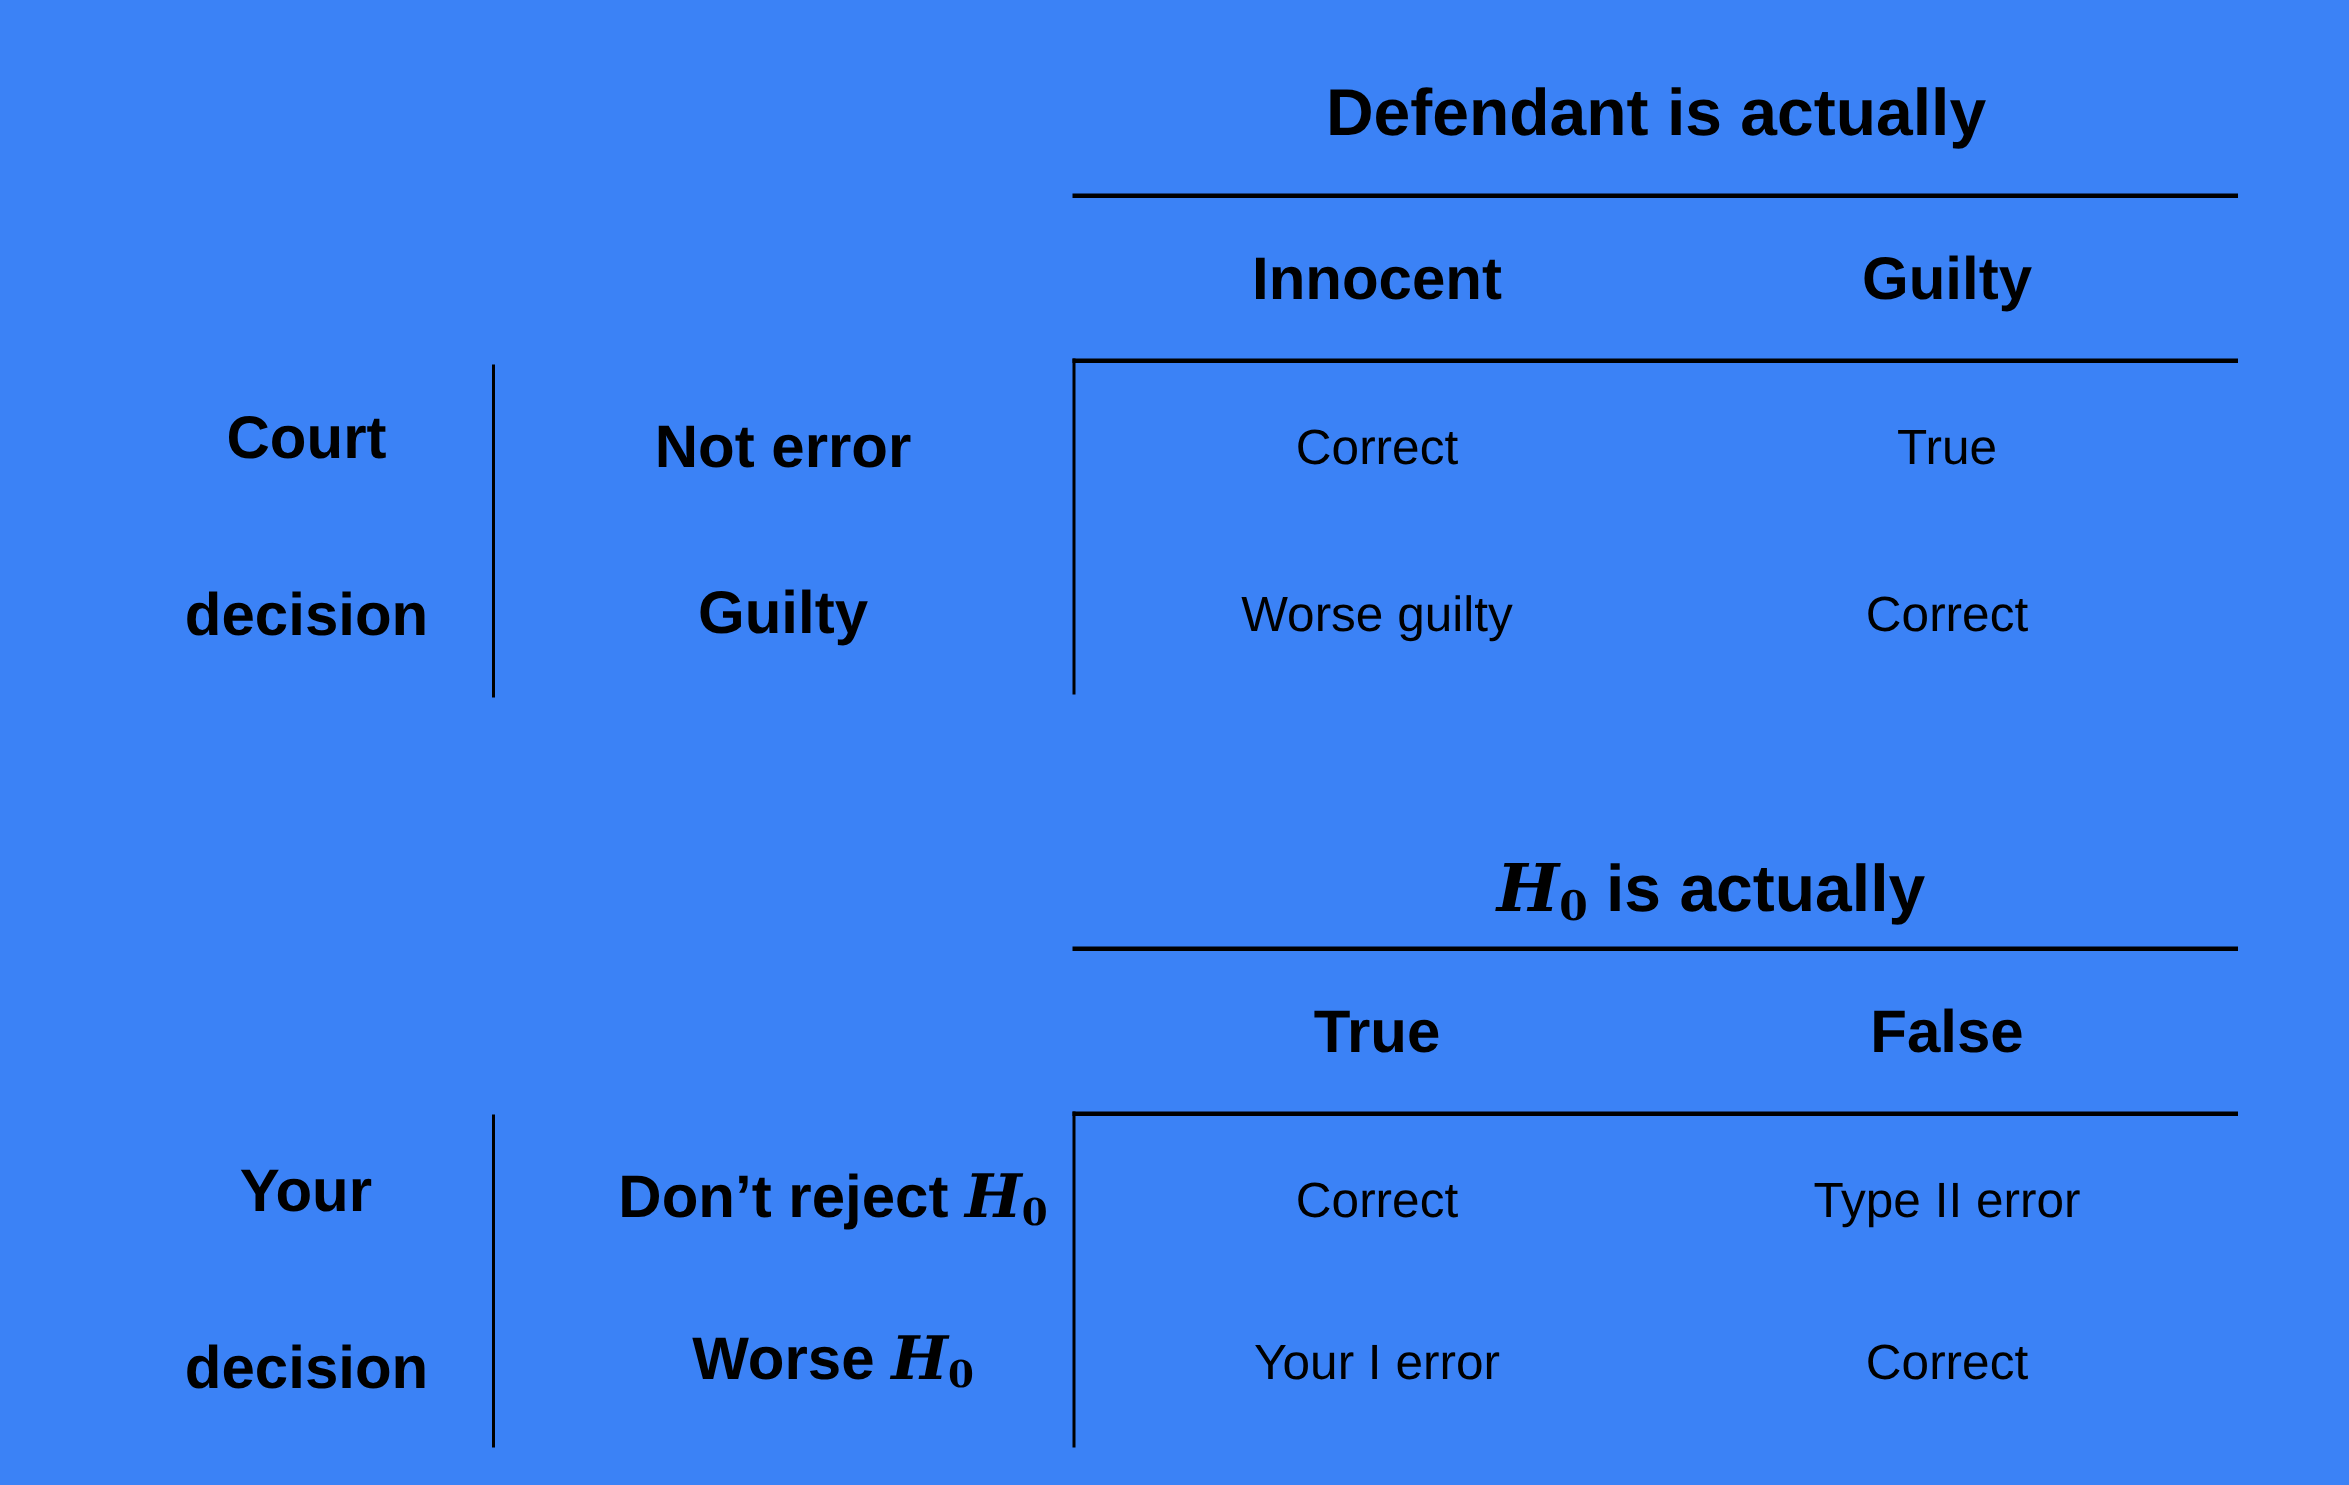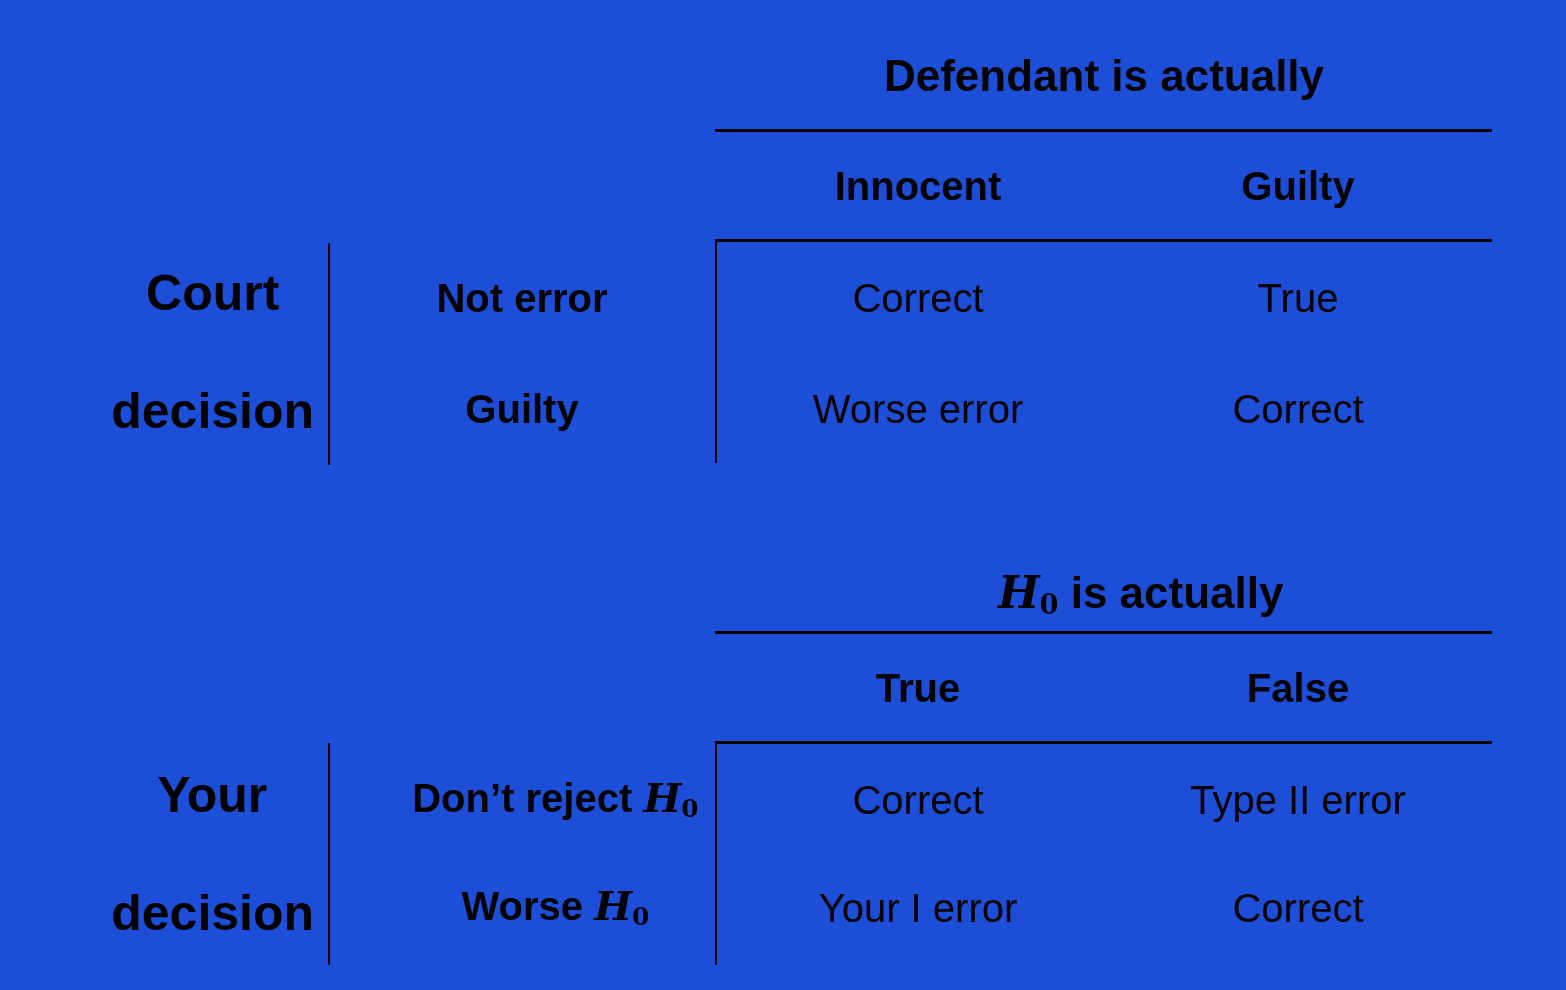--- a/index.html
+++ b/index.html
@@ -4,40 +4,40 @@
 <style>
   html, body {
     margin: 0;
     padding: 0;
     background: #ffffff;
   }
   .canvas {
     position: relative;
     width: 1566px;
     height: 990px;
-    background: #1d4ed8;
+    background: #3b82f6;
     font-family: "Liberation Sans", sans-serif;
     color: #000000;
     overflow: hidden;
   }
   
   .cell {
     position: absolute;
     transform: translate(-50%, -50%);
     white-space: pre;
     line-height: 1;
   }
   .bold  { font-weight: 700; font-size: 40px; }
-  .plain { font-weight: 400; font-size: 40px; }
+  .plain { font-weight: 400; font-size: 33px; }
   .title { font-weight: 700; font-size: 44px; }
   .axis-label {
     position: absolute;
     transform: translate(-50%, -50%);
     font-weight: 700;
-    font-size: 50px;
+    font-size: 40px;
     line-height: 59px;
     text-align: center;
     white-space: pre;
   }
   
   .h-sym {
     font-family: "DejaVu Serif", serif;
     font-style: italic;
     font-weight: 700;
   }
@@ -110,21 +110,21 @@
     <div class="axis-label x-ax y-t-ax">
       <span>Court</span><br>
       <span>decision</span>
     </div>
 
     <div class="cell bold x-rl y-t-r1">Not error</div>
     <div class="cell plain x-c1 y-t-r1">Correct</div>
     <div class="cell plain x-c2 y-t-r1">True</div>
 
     <div class="cell bold x-rl y-t-r2">Guilty</div>
-    <div class="cell plain x-c1 y-t-r2">Worse error</div>
+    <div class="cell plain x-c1 y-t-r2">Worse guilty</div>
     <div class="cell plain x-c2 y-t-r2">Correct</div>
   </section>
 
   <section>
 
     <div class="cell title x-title y-b-title">
       <span class="h-sym">H</span><span class="h-sub">0</span><span> is actually</span>
     </div>
 
     <div class="hline" id="b-hl1"></div>

